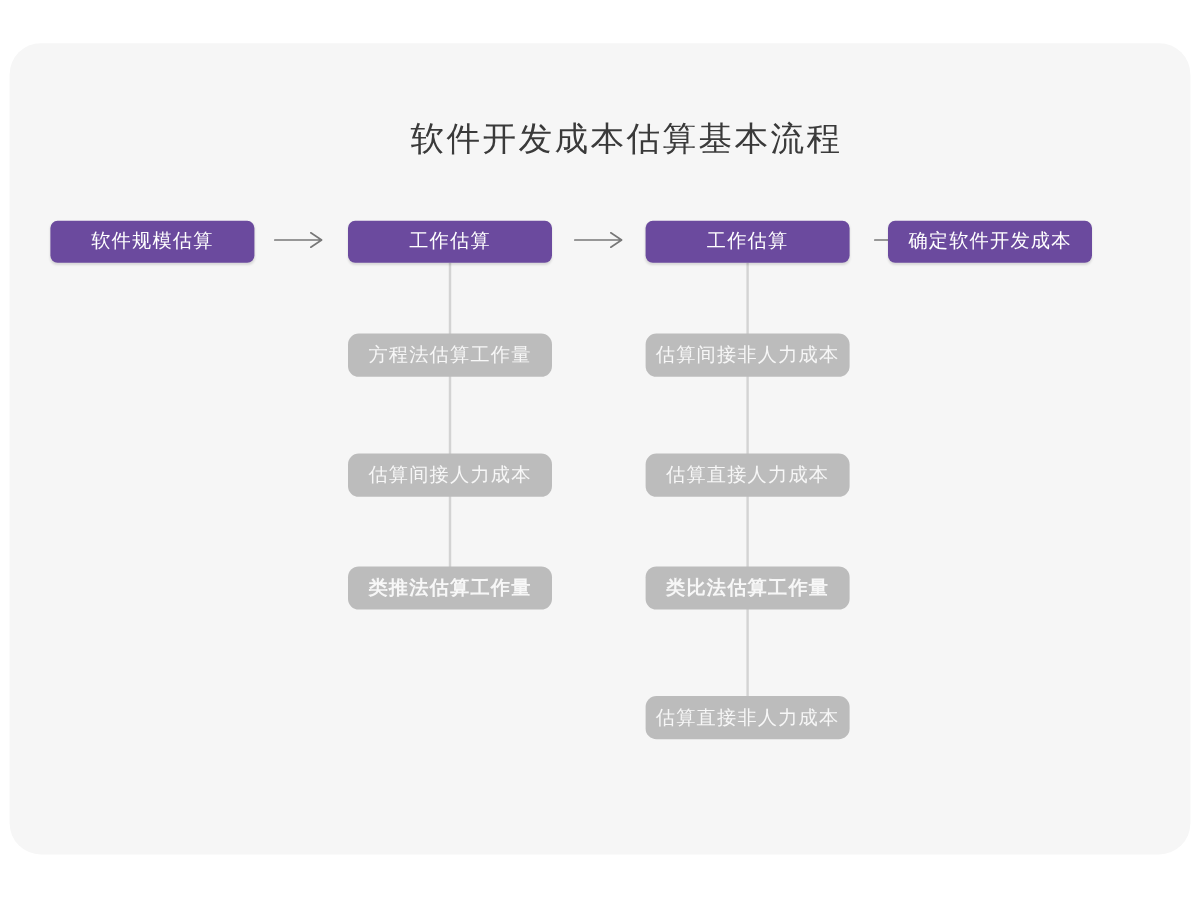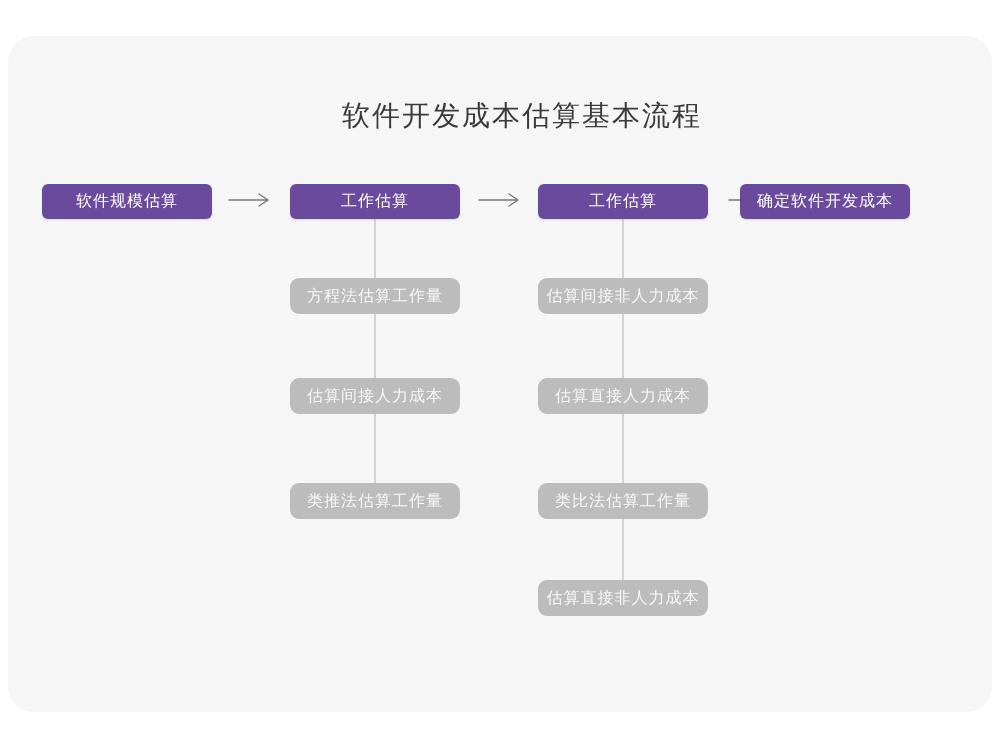--- a/index.html
+++ b/index.html
@@ -74,21 +74,21 @@
     display: flex;
     align-items: center;
     justify-content: center;
     letter-spacing: 1px;
     z-index: 3;
   }
   .col-work { left: 290px; }
   .col-cost { left: 538px; }
   .row-0 { top: 278px; }
   .row-1 { top: 378px; }
-  .row-2 { top: 483px; }
+  .row-2 { top: 472px; font-weight: bold; }
   .row-3 { top: 580px; text-align: center; }
 </style>
 </head>
 <body>
 
 <div class="panel"></div>
 
 <div class="diagram-title">软件开发成本估算基本流程</div>
 
 <div class="stage-node stage-0">

